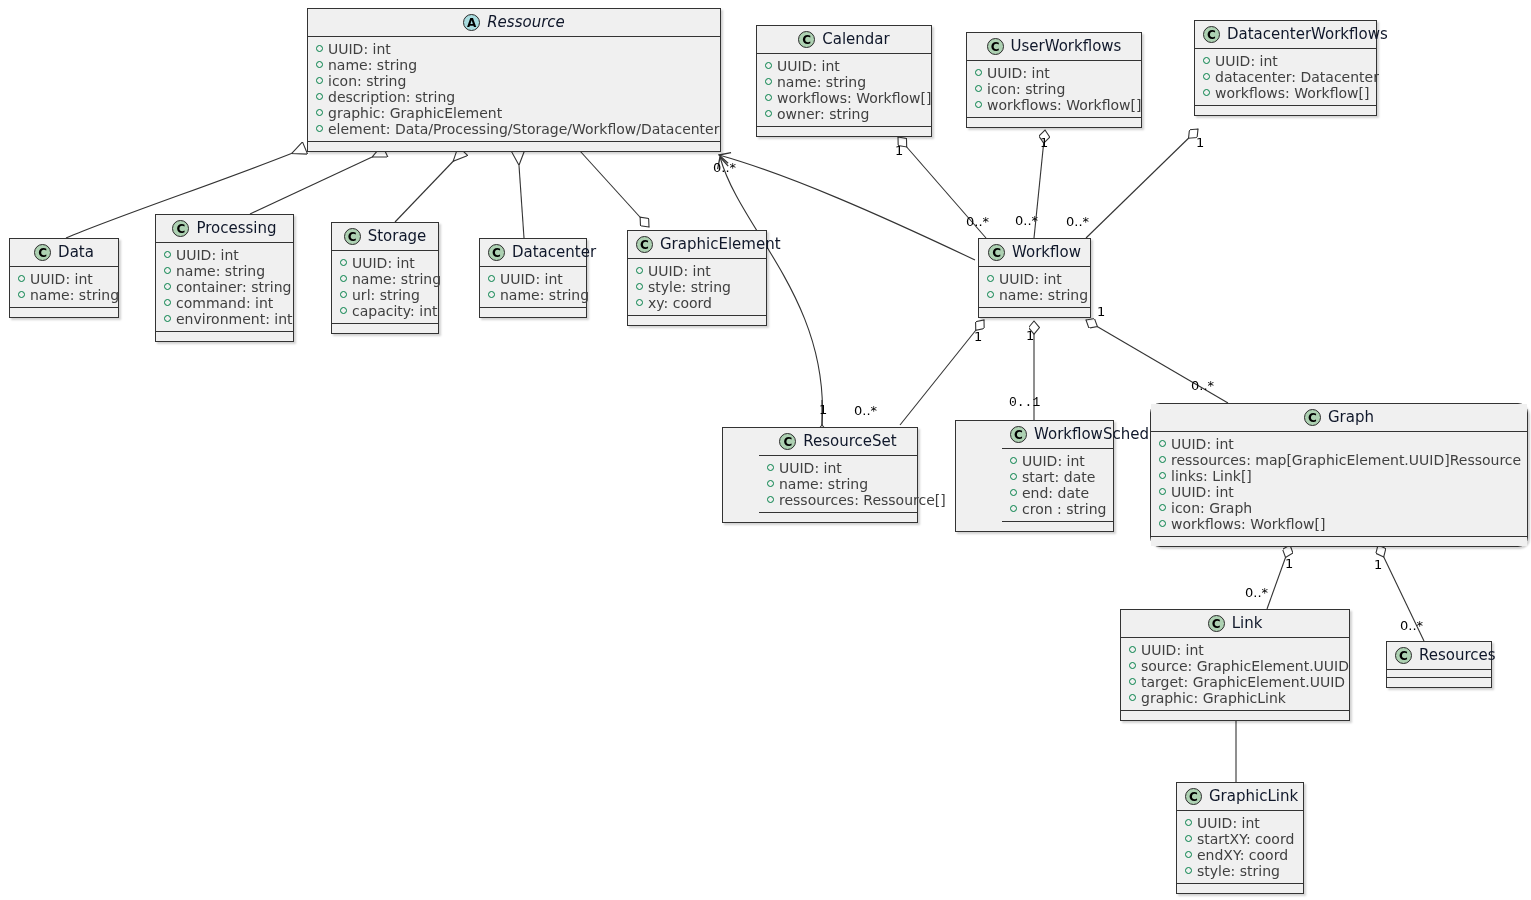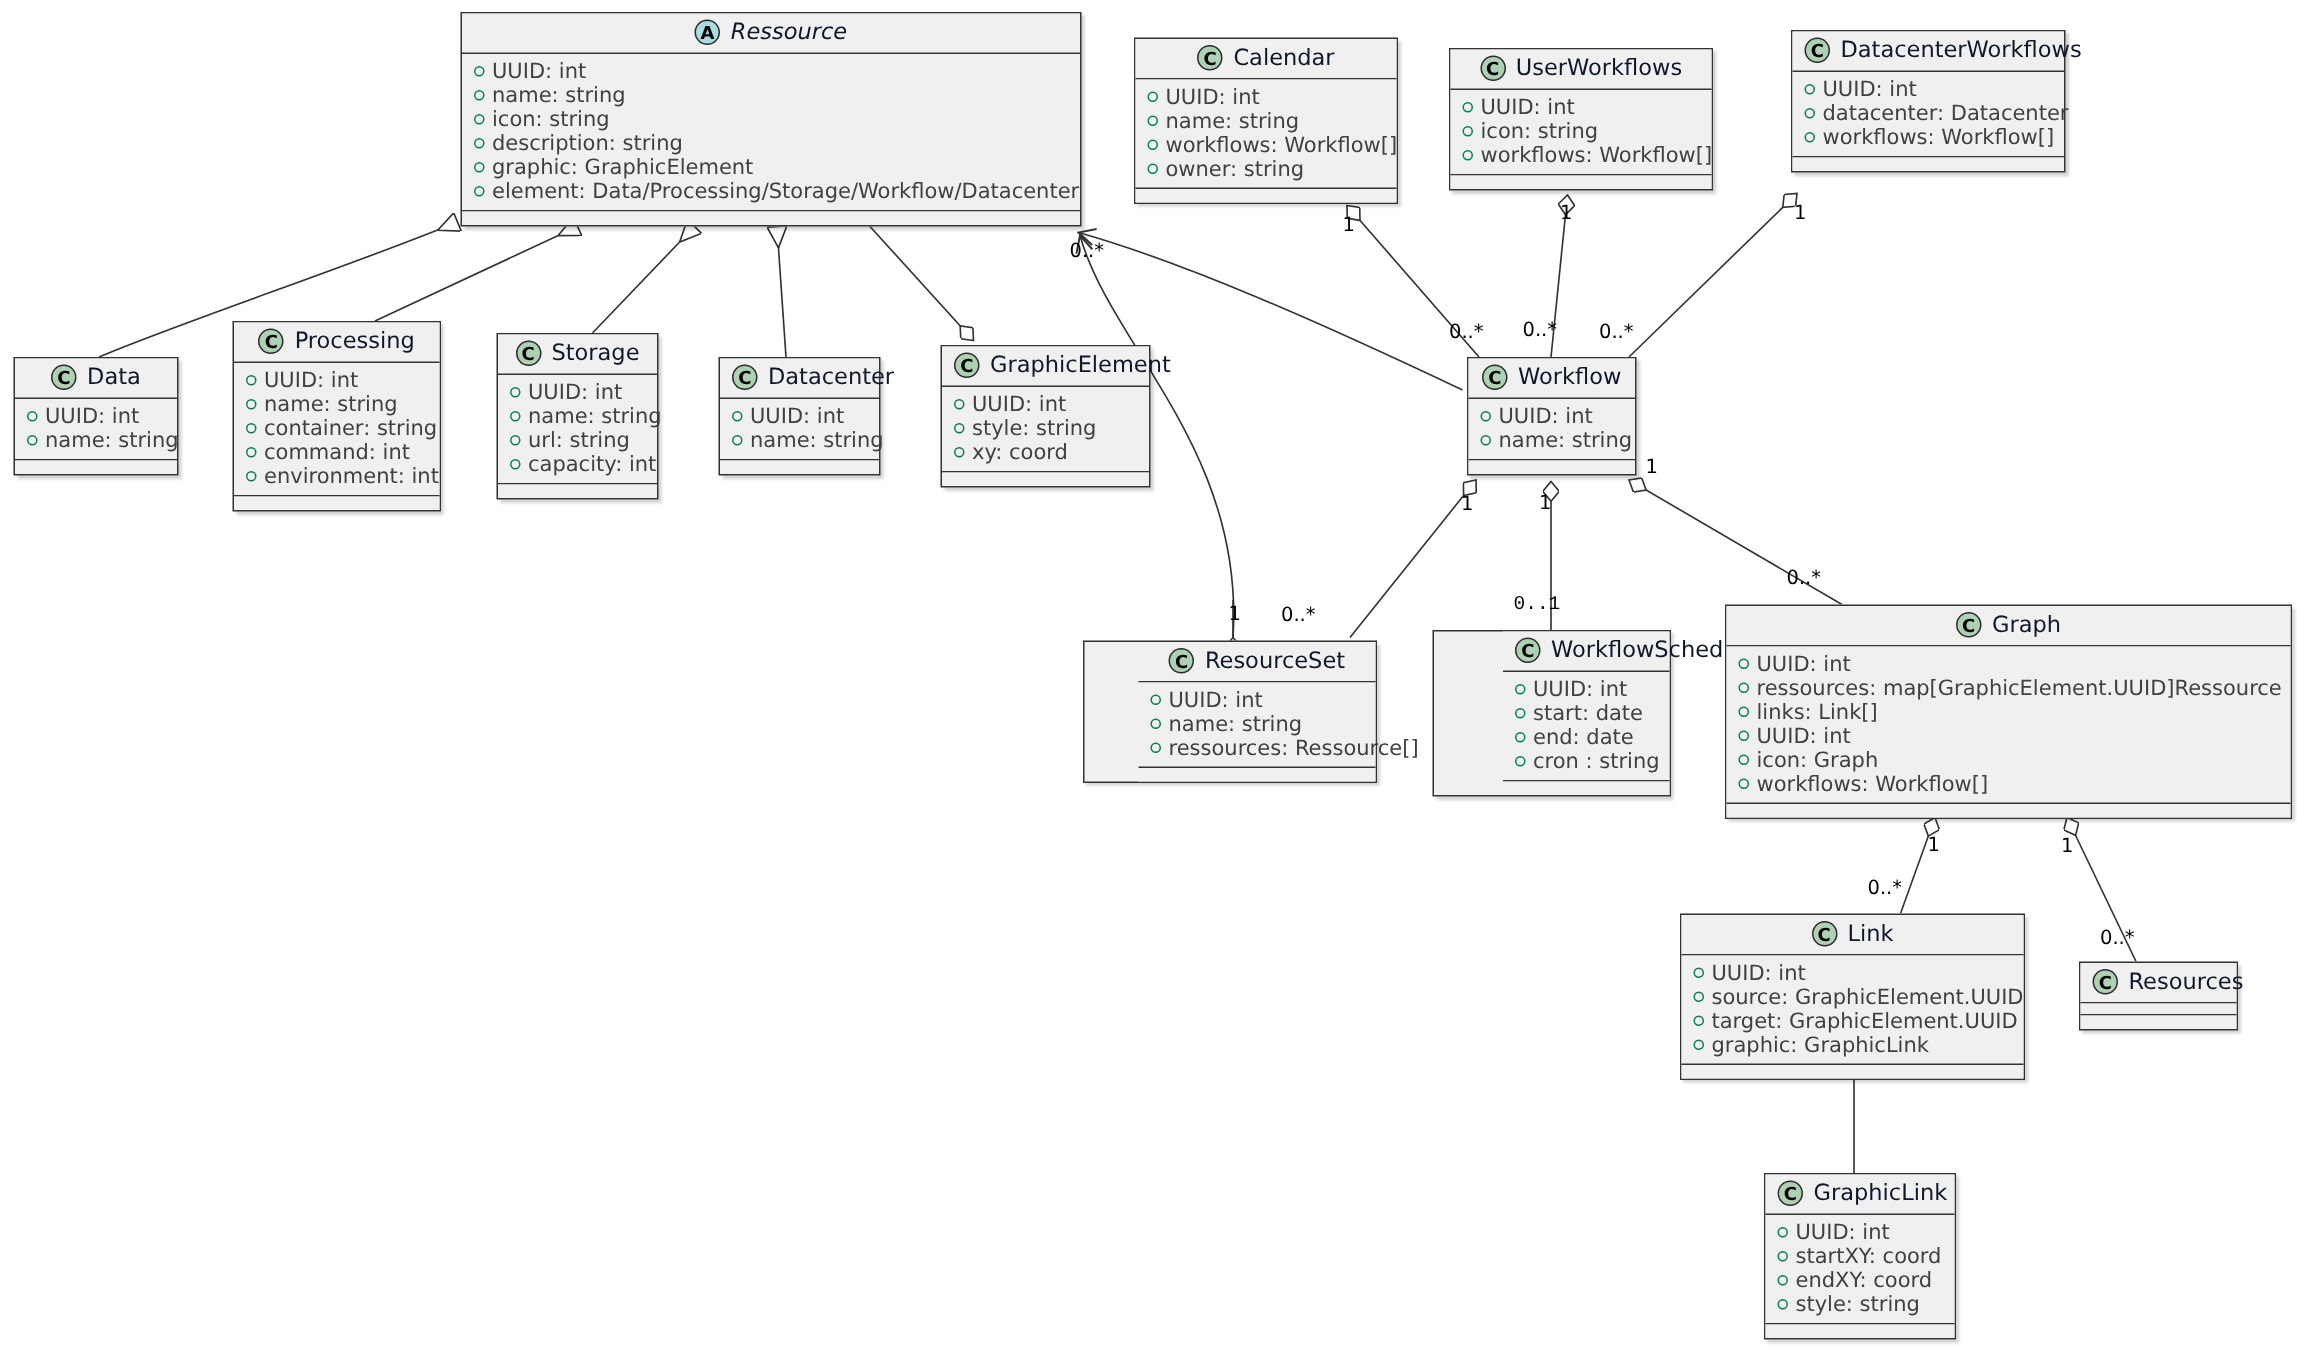--- a/index.html
+++ b/index.html
@@ -279,21 +279,21 @@
       <div class="uml-class" style="left: 955px; top: 420px; width: 159px; padding-left: 46px;">
         <div class="uml-header"><span class="stereo">C</span><span class="cname">WorkflowSchedule</span></div>
         <div class="uml-attrs">
           <div class="attr"><span class="vis"></span><span>UUID: int</span></div>
           <div class="attr"><span class="vis"></span><span>start: date</span></div>
           <div class="attr"><span class="vis"></span><span>end: date</span></div>
           <div class="attr"><span class="vis"></span><span>cron : string</span></div>
         </div>
         <div class="uml-methods"></div>
       </div>
-      <div class="uml-class" style="left: 1150px; top: 403px; width: 378px;">
+      <div class="uml-class" style="left: 1150px; top: 403px; width: 378px; border-radius: 10px;">
         <div class="uml-header"><span class="stereo">C</span><span class="cname">Graph</span></div>
         <div class="uml-attrs">
           <div class="attr"><span class="vis"></span><span>UUID: int</span></div>
           <div class="attr"><span class="vis"></span><span>ressources: map[GraphicElement.UUID]Ressource</span></div>
           <div class="attr"><span class="vis"></span><span>links: Link[]</span></div>
           <div class="attr"><span class="vis"></span><span>UUID: int</span></div>
           <div class="attr"><span class="vis"></span><span>icon: Graph</span></div>
           <div class="attr"><span class="vis"></span><span>workflows: Workflow[]</span></div>
         </div>
         <div class="uml-methods"></div>

